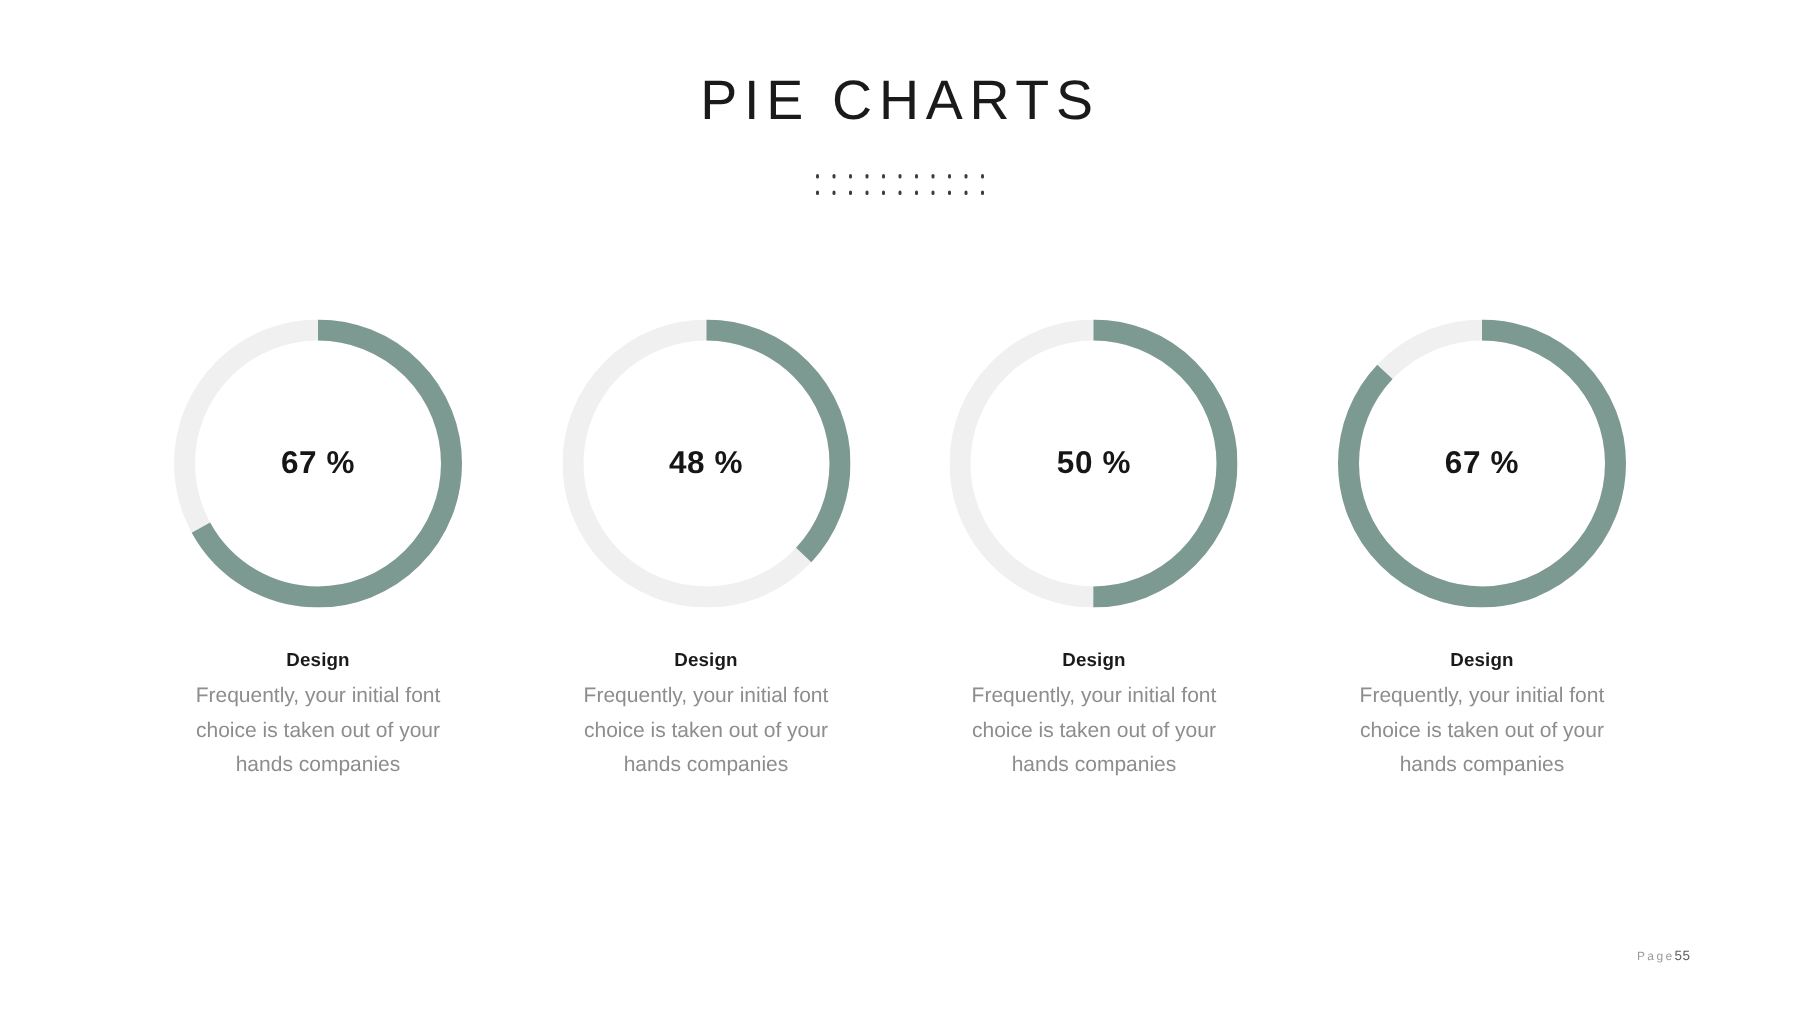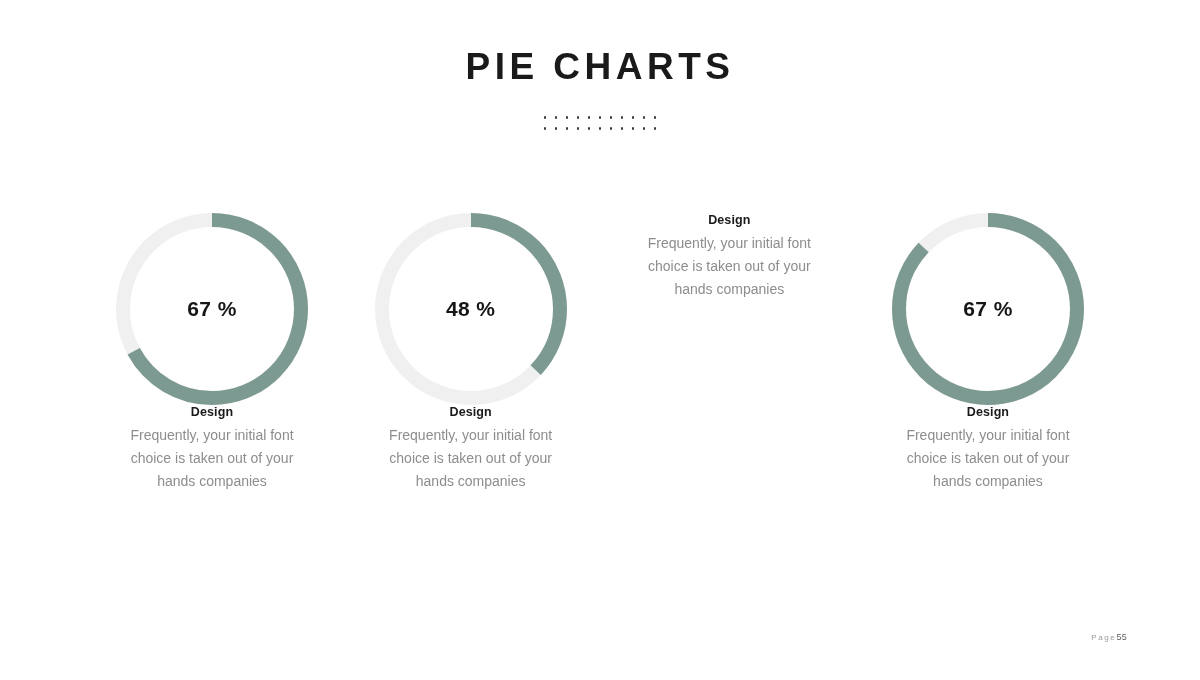--- a/index.html
+++ b/index.html
@@ -16,21 +16,21 @@
   }
 
   
   .slide-title {
     position: absolute;
     top: 44px;
     left: 0;
     width: 1200px;
     text-align: center;
     font-size: 37px;
-    font-weight: bold;
+    font-weight: normal;
     letter-spacing: 4.5px;
     color: #1a1a1a;
     line-height: 46px;
   }
 
   .dot-ornament {
     position: absolute;
     top: 112px;
     left: 0;
     width: 1200px;
@@ -99,20 +99,21 @@
     align-items: center;
     justify-content: center;
     font-size: 21px;
     font-weight: bold;
     color: #161616;
     letter-spacing: 0.4px;
   }
 
   
   .col-heading {
+    margin-top: 28px;
     font-size: 12.5px;
     font-weight: bold;
     color: #1a1a1a;
     text-align: center;
     letter-spacing: 0.1px;
   }
   .col-body {
     margin-top: 5px;
     width: 200px;
     font-size: 14px;
@@ -192,20 +193,27 @@
         <circle class="donut-track" cx="96" cy="96" r="89" stroke="#f0f0f0"></circle>
         <circle class="donut-value" cx="96" cy="96" r="89" stroke-dasharray="559.203" stroke-dashoffset="352.298" stroke="#7d9a92"></circle>
       </svg>
       <div class="donut-center">48 %</div>
     </div>
     <div class="col-heading">Design</div>
     <div class="col-body">Frequently, your initial font choice is taken out of your hands companies</div>
   </div>
 
   <div class="chart-col">
+    <div class="donut-wrap">
+      <svg viewBox="0 0 192 192">
+        <circle class="donut-track" cx="96" cy="96" r="89" stroke="#f0f0f0"></circle>
+        <circle class="donut-value" cx="96" cy="96" r="89" stroke-dasharray="559.203" stroke-dashoffset="279.602" stroke="#7d9a92"></circle>
+      </svg>
+      <div class="donut-center">50 %</div>
+    </div>
     <div class="col-heading">Design</div>
     <div class="col-body">Frequently, your initial font choice is taken out of your hands companies</div>
   </div>
 
   <div class="chart-col">
     <div class="donut-wrap">
       <svg viewBox="0 0 192 192">
         <circle class="donut-track" cx="96" cy="96" r="89" stroke="#f0f0f0"></circle>
         <circle class="donut-value" cx="96" cy="96" r="89" stroke-dasharray="559.203" stroke-dashoffset="72.696" stroke="#7d9a92"></circle>
       </svg>

